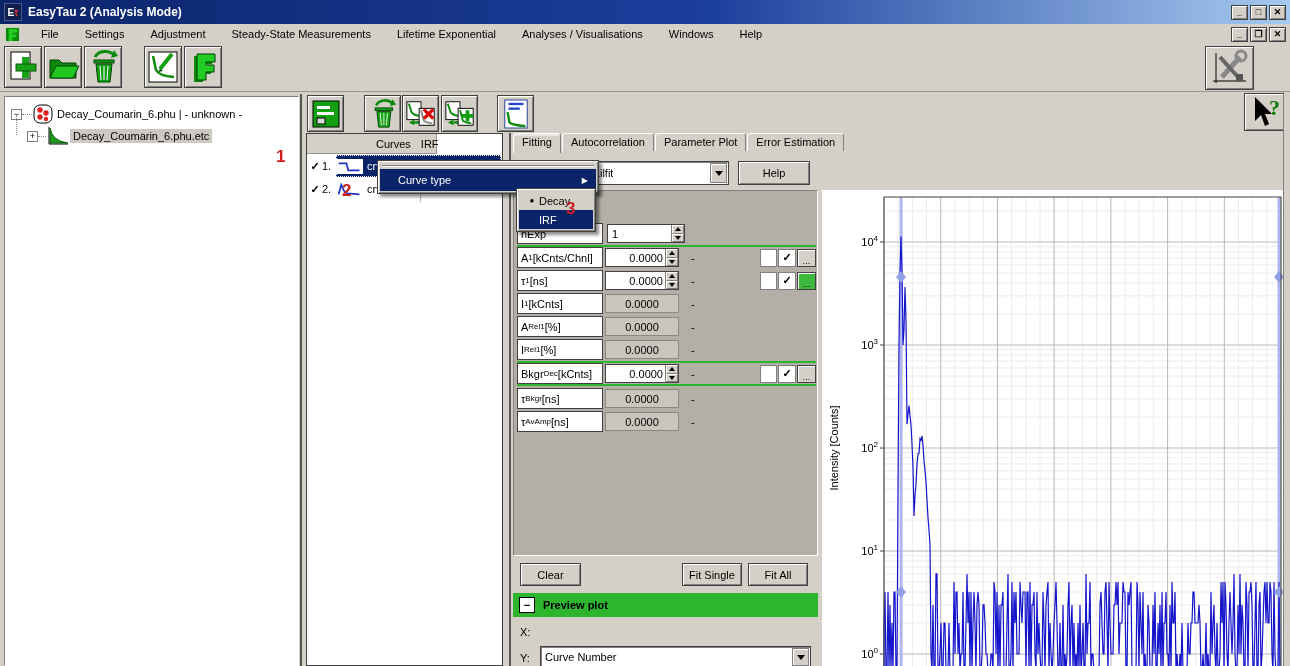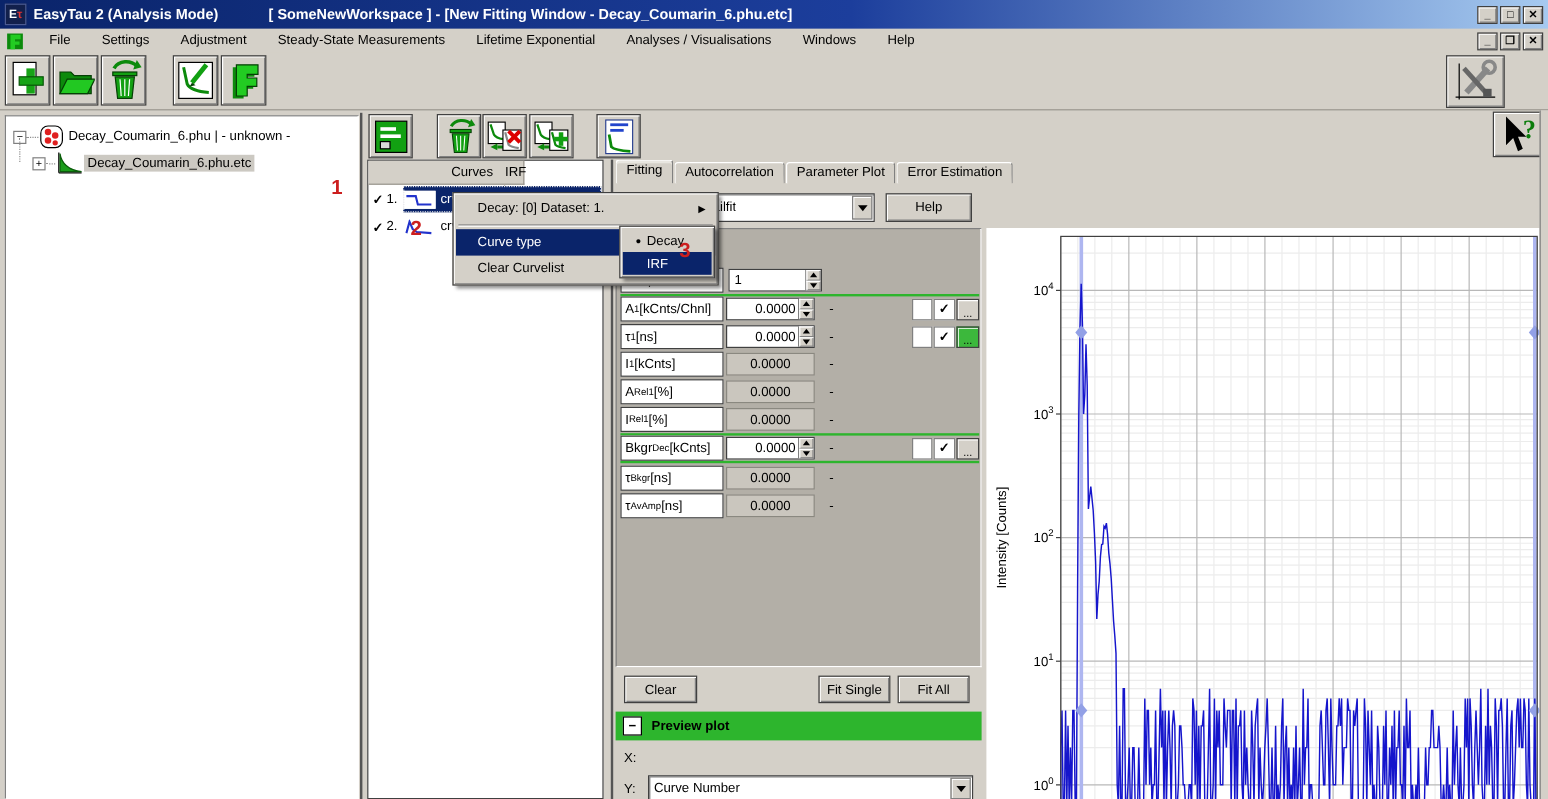--- a/index.html
+++ b/index.html
@@ -62,21 +62,21 @@
   .mitem .marrow { margin-left:auto; font-size:8px; padding-left:14px; }
   .menu-sep { height:2px; margin:2px 2px; border-top:1px solid #808080;
     border-bottom:1px solid #fff; }
   .smitem { height:19px; display:flex; align-items:center; padding:0 6px; }
   .smitem .bullet { width:14px; font-size:8px; text-align:center; }
   .smitem.hl { background:#0a246a; color:#fff; }
 
   .red-ann { position:absolute; color:#cc1e1e; font-weight:bold; font-size:17px; z-index:60; }
 
   
-  #fit-tabs { left:513px; top:133px; width:310px; height:20px; display:flex; align-items:flex-end; }
+  #fit-tabs { left:513px; top:133px; width:310px; height:20px; display:flex; align-items:flex-start; }
   .tab { height:18px; padding:2px 8px 0; background:#d4d0c8; border:1px solid #808080;
     border-bottom:none; border-top-color:#fff; border-left-color:#fff;
     border-radius:3px 3px 0 0; margin-right:1px; white-space:nowrap; }
   .tab.active { height:20px; font-weight:normal; box-shadow:inset 0 2px 0 #e8e6e0; }
   .combo { background:#fff; border:1px solid #404040;
     box-shadow:inset 1px 1px 0 #808080; display:flex; align-items:center; position:relative; }
   .combo .cval { padding-left:4px; white-space:nowrap; overflow:hidden; }
   .combo .cbtn { position:absolute; right:1px; top:1px; bottom:1px; width:17px;
     background:#d4d0c8; border:1px solid #808080; box-shadow:inset 1px 1px 0 #fff;
     display:flex; align-items:center; justify-content:center; }
@@ -150,21 +150,20 @@
 <body>
 
 <div id="root">
 
   <div id="titlebar" class="abs">
     <div id="app-icon">
         <span>E</span>
         <span class="tau">τ</span>
       </div>
     <span class="ttl">EasyTau 2 (Analysis Mode)</span>
-    <span class="ttl" style="margin-left:42px;">[ SomeNewWorkspace ] - [New Fitting Window - Decay_Coumarin_6.phu.etc]</span>
     <div class="winbtns">
       <div class="wbtn">_</div>
       <div class="wbtn">□</div>
       <div class="wbtn">✕</div>
     </div>
   </div>
 
   <div id="menubar" class="abs">
     <svg id="child-icon" viewBox="0 0 16 16">
         <rect x="1" y="1" width="14" height="14" fill="#0c8a0c"></rect>
@@ -618,31 +617,24 @@
         <text x="56" y="365" text-anchor="end" font-size="11" font-family="Liberation Sans, sans-serif">10<tspan dy="-5" font-size="8">1</tspan></text>
         <line x1="58" y1="464" x2="62" y2="464" stroke="#404040"></line>
         <text x="56" y="468" text-anchor="end" font-size="11" font-family="Liberation Sans, sans-serif">10<tspan dy="-5" font-size="8">0</tspan></text>
         <text transform="rotate(-90 16 258)" x="16" y="258" text-anchor="middle" font-size="11" font-family="Liberation Sans, sans-serif">Intensity [Counts]</text>
         <rect x="62" y="7" width="397" height="473" fill="none" stroke="#404040"></rect>
       </svg>
   </div>
   <div id="right-edge" class="abs"></div>
 
   <div id="ctx-menu" class="ctxmenu abs" style="left:377px; top:160px; width:222px;">
-      <div class="mitem">
-        <span>Decay: [0] Dataset: 1.</span>
-        <span class="marrow">▶</span>
-      </div>
       <div class="menu-sep"></div>
       <div class="mitem hl">
         <span>Curve type</span>
         <span class="marrow">▶</span>
-      </div>
-      <div class="mitem">
-        <span>Clear Curvelist</span>
       </div>
     </div>
   <div id="ctx-submenu" class="ctxmenu abs" style="left:516px; top:188px; width:80px; z-index:55;">
       <div class="smitem">
         <span class="bullet">●</span>
         <span>Decay</span>
       </div>
       <div class="smitem hl">
         <span class="bullet"></span>
         <span>IRF</span>

